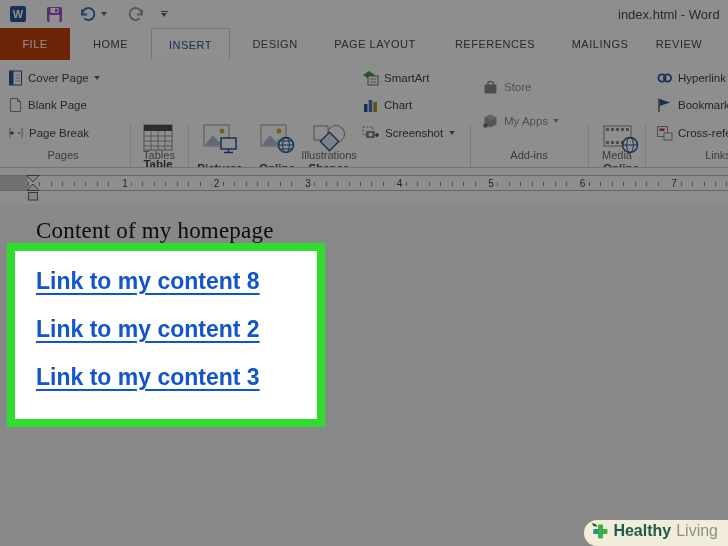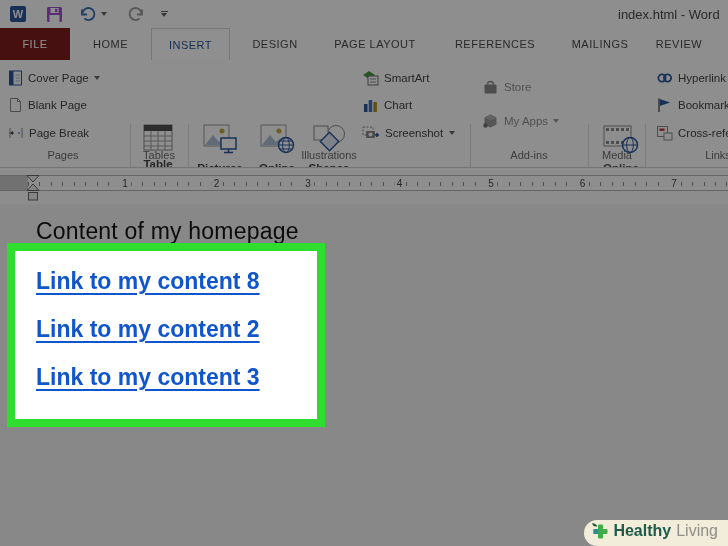--- a/index.html
+++ b/index.html
@@ -12,21 +12,21 @@
   #titlebar { position:absolute; left:0; top:0; width:728px; height:28px; background:#fdfdfd; }
   .qat-btn { position:absolute; top:4px; width:20px; height:20px; display:flex; align-items:center; justify-content:center; }
   #window-title { position:absolute; left:618px; top:7px; font-size:13px; color:#4a4a4a; white-space:nowrap; }
   .caret { width:0; height:0; border-left:3.5px solid transparent; border-right:3.5px solid transparent; border-top:4px solid #666; }
   .qat-more { display:flex; flex-direction:column; align-items:center; gap:1px; }
   .qat-more .bar { width:7px; height:1.5px; background:#666; }
 
   
   #tabrow { position:absolute; left:0; top:28px; width:728px; height:32px; background:#fdfdfd; display:flex; }
   .tab { height:32px; display:flex; align-items:center; justify-content:center; font-size:11px; letter-spacing:.5px; color:#4a4a4a; white-space:nowrap; }
-  .tab.file { width:70px; background:#7f1d1d; color:#fff; }
+  .tab.file { width:70px; background:#c2410c; color:#fff; }
   .tab.active { background:#ffffff; color:#2b579a; border:1px solid #d5d5d5; border-bottom:none; }
 
   
   #ribbon { position:absolute; left:0; top:60px; width:728px; height:108px; background:#fdfdfd; border-bottom:1px solid #cfcfcf; overflow:hidden; }
   .rib-row { position:absolute; display:flex; align-items:center; gap:5px; height:22px; font-size:11.5px; color:#444; white-space:nowrap; }
   .rib-row.disabled { color:#8f8f8f; }
   .big-btn { position:absolute; top:64px; display:flex; flex-direction:column; align-items:center; font-size:11.5px; color:#444; text-align:center; line-height:1.25;font-weight:bold; }
   .big-btn .lbl { margin-top:6px; }
   .group-label { position:absolute; top:89px; font-size:11px; color:#6b6b6b; text-align:center; }
   .divider { position:absolute; top:64px; height:94px; width:1px; background:#dcdcdc; }
@@ -35,21 +35,21 @@
   
   #ruler-zone { position:absolute; left:0; top:168px; width:728px; height:36px; background:#fbfbfb; }
   #ruler-strip { position:absolute; left:0; top:7px; width:728px; height:16px; background:#fdfdfd; border-top:1px solid #b5b5b5; border-bottom:1px solid #b5b5b5; }
   #ruler-ticks { position:absolute; left:28px; right:0; top:6px; height:4px;
     background:repeating-linear-gradient(to right, #8c8c8c 0 1px, transparent 1px 11.45px); }
   #ruler-margin { position:absolute; left:0; top:0; width:28px; height:14px; background:#c9c9c9; }
   .ruler-num { position:absolute; top:0.5px; transform:translateX(-50%); font-size:10px; color:#444; background:#fdfdfd; padding:0 3px; line-height:13px; }
 
   
   #doc { position:absolute; left:0; top:204px; width:728px; height:342px; background:#f3f3f3; }
-  #doc-heading { position:absolute; left:36px; top:14px; font-size:23px; font-weight:500; color:#141414; letter-spacing:.2px; }
+  #doc-heading { position:absolute; left:36px; top:14px; font-size:23px; font-weight:500; color:#141414; letter-spacing:.2px;font-family:Liberation Serif, serif; }
 
   
   #dim-overlay { position:absolute; inset:0; background:rgba(0,0,0,0.44); z-index:40; pointer-events:none; }
 
   
   #highlight-box { position:absolute; left:7px; top:243px; width:318px; height:184px; background:#ffffff;
     border:8px solid #2edd2e; z-index:50; }
   .doc-link { position:absolute; left:21px; font-size:23px; font-weight:600; color:#1155cc;
     text-decoration:underline; text-decoration-thickness:2px; text-underline-offset:4px; white-space:nowrap; }
 

